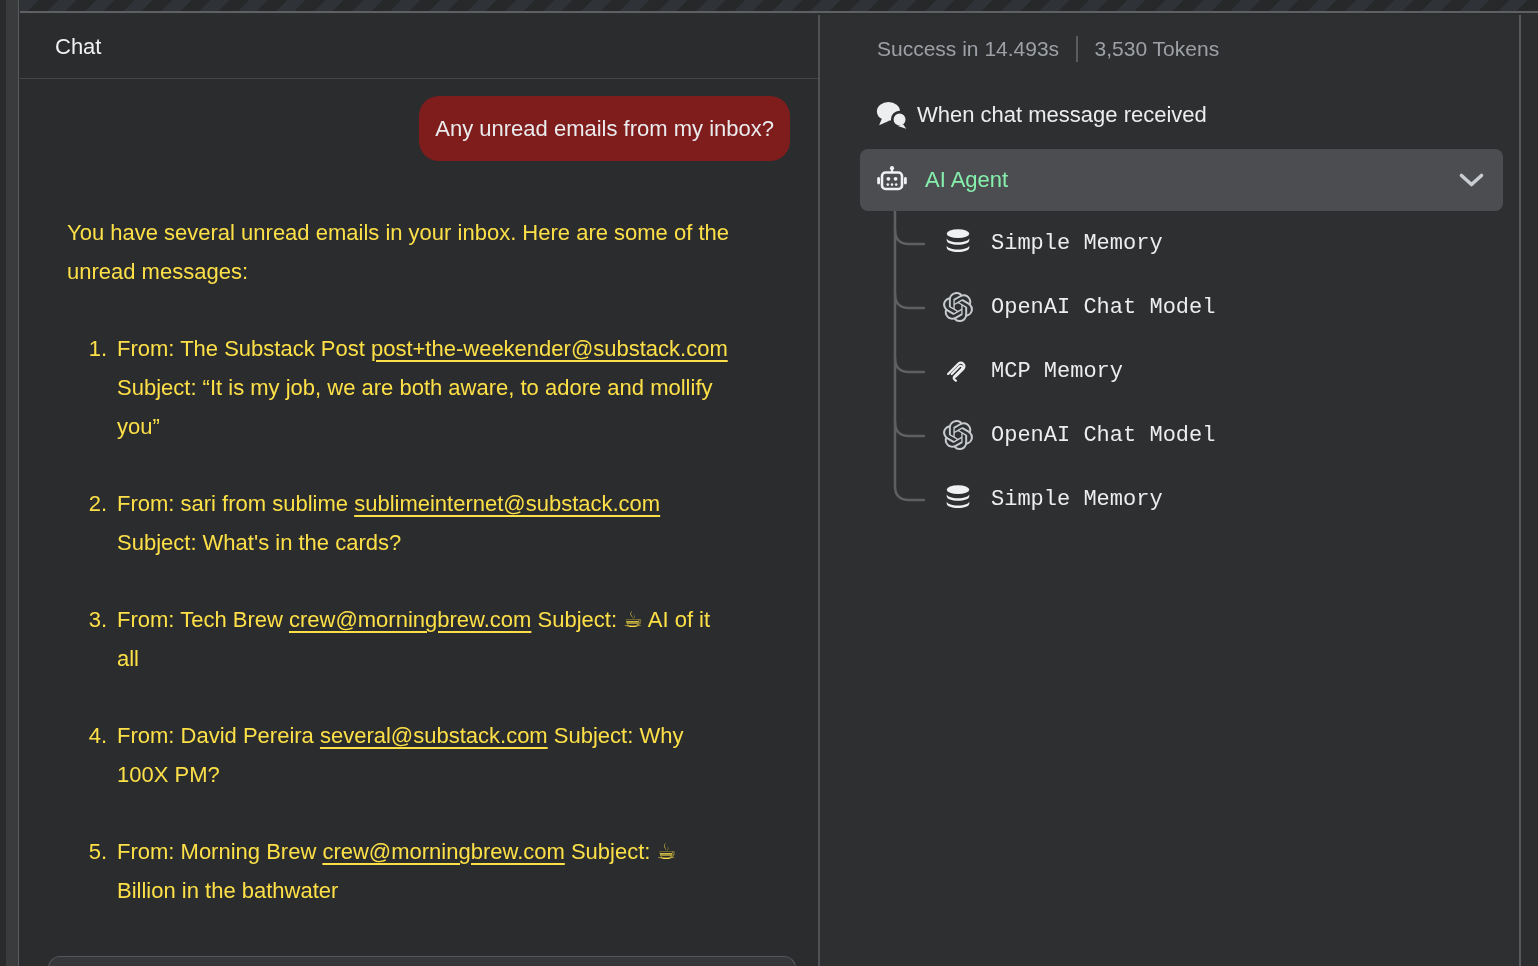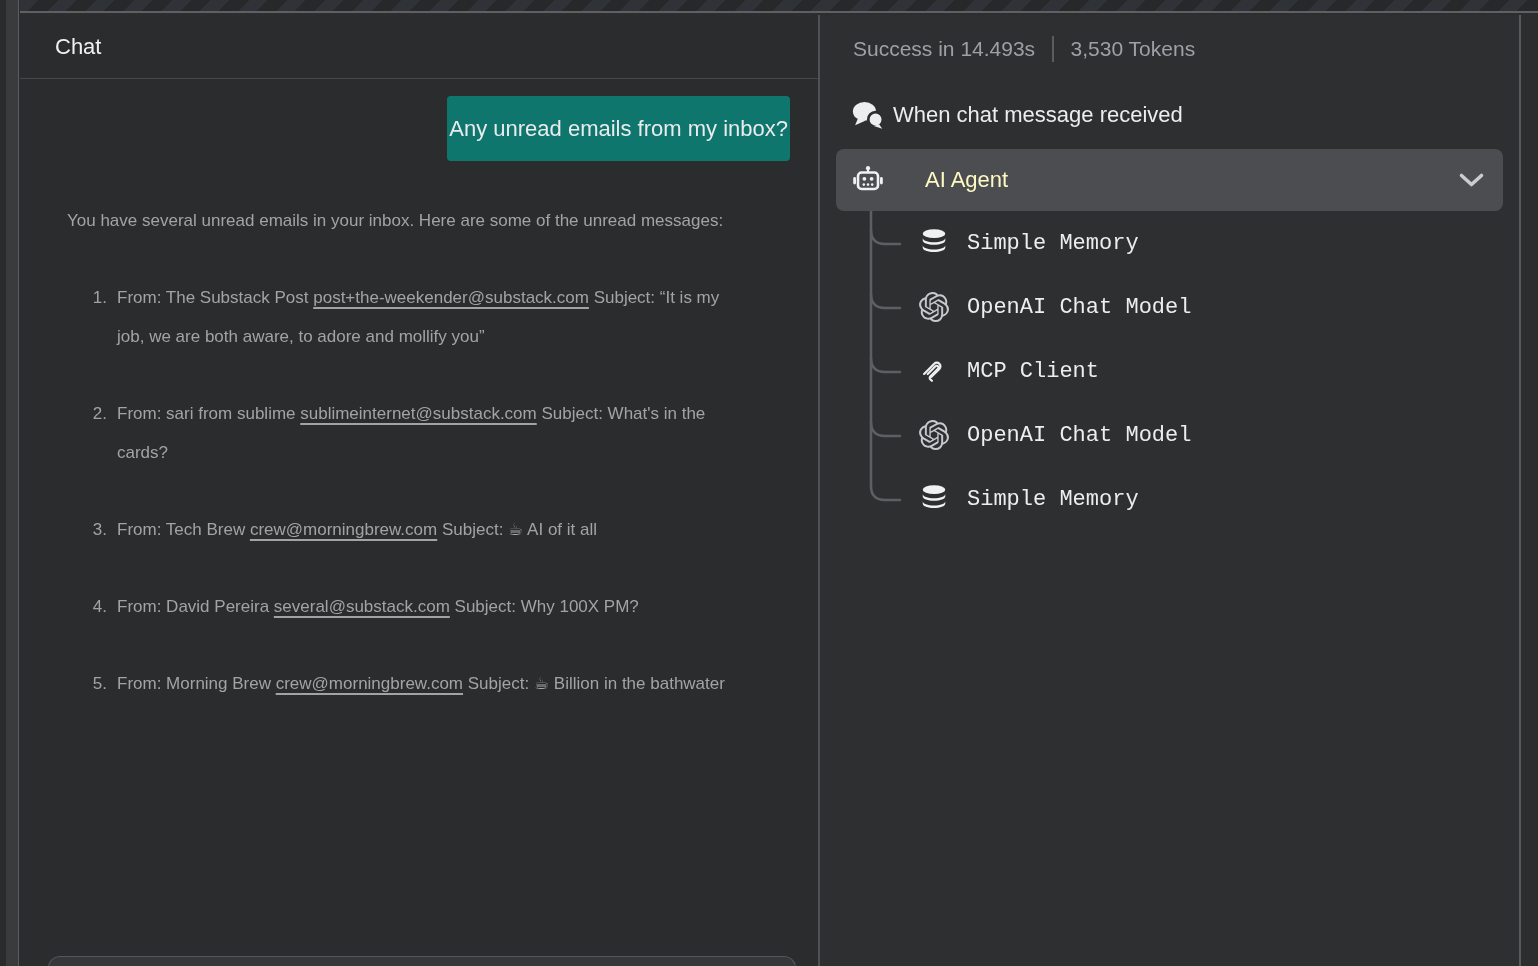--- a/index.html
+++ b/index.html
@@ -29,46 +29,46 @@
     display:flex; align-items:center;
     font-size:22px; font-weight:500; color:#f0f1f3;
   }
   .chat-panel .panel-header { padding-left:35px; }
   .logs-panel .panel-header { padding-left:33px; }
 
   
   .chat-body { padding:17px 28px 0 47px; }
   .user-bubble {
     margin-left:auto; width:fit-content; max-width:560px;
-    background:#0f766e; border-radius:4px;
-    padding:17px 2px; font-size:22px; line-height:31px; color:#eaebed;
-  }
-  .assistant { margin-top:40px; font-size:17px; line-height:39px; color:#a3a3a3; max-width:663px; }
+    background:#7f1d1d; border-radius:20px;
+    padding:17px 16px; font-size:22px; line-height:31px; color:#eaebed;
+  }
+  .assistant { margin-top:52px; font-size:22px; line-height:39px; color:#fde047; max-width:663px; }
   .assistant p { margin-bottom:38px; }
   .email-list { list-style:none; }
   .email-list li { position:relative; padding-left:50px; margin-bottom:38px; }
   .email-list .num { position:absolute; left:0; top:0; width:40px; text-align:right; }
   .email-link { color:inherit; text-decoration:underline; text-underline-offset:4px; text-decoration-thickness:1.5px; cursor:pointer; }
   .chat-input-sliver {
     position:absolute; left:28px; right:22px; bottom:-2px; height:12px;
     background:#35373a; border:1.5px solid #54565a;
     border-radius:12px 12px 0 0;
   }
 
   
-  .logs-body { padding-top:21px; }
+  .logs-body { padding-top:21px;padding-left:24px; }
   .meta-row { margin-left:33px; display:flex; align-items:center; font-size:21px; color:#9da0a5; }
   .meta-sep { width:1.5px; height:26px; background:#5a5c60; margin:0 17px; }
   .trigger-row { margin:33px 0 0 32px; display:flex; align-items:center; gap:9px; height:40px; cursor:pointer; }
   .trigger-row .label, .tree-row .label { font-size:22px; color:#ecedef; }
   .agent-row {
     margin:14px 16px 0 16px; height:62px; background:#4b4d50; border-radius:8px;
     display:flex; align-items:center; gap:17px; padding:0 18px 0 16px; cursor:pointer;
   }
-  .agent-row .label { font-size:22px; color:#fef9c3;margin-left:24px; }
+  .agent-row .label { font-size:22px; color:#86efac; }
   .agent-row .chev { margin-left:auto; display:flex; }
   .tree { position:relative;font-family:Liberation Mono, monospace; }
   .tree svg.connectors { position:absolute; left:0; top:0; pointer-events:none; }
   .tree-row { height:64px; display:flex; align-items:center; gap:17px; padding-left:98px; cursor:pointer; position:relative; }
   .icon-box { width:32px; display:flex; justify-content:center; }
 </style>
 </head>
 <body>
 
 <div class="edge-a"></div>
@@ -170,21 +170,21 @@
           </span>
           <span class="label">OpenAI Chat Model</span>
         </div>
         <div class="tree-row">
           <span class="icon-box">
             <svg width="28" height="28" viewBox="0 0 24 24" fill="none" stroke="#eceef0" stroke-width="1.9" stroke-linecap="round" stroke-linejoin="round">
               <path d="M3.5 14.5 L12.2 5.8 a3.1 3.1 0 0 1 4.4 4.4 L9.8 17"></path>
               <path d="M6.6 14.6 L13.2 8 a1.55 1.55 0 0 1 2.2 2.2 L8.8 16.8 a1.55 1.55 0 0 0 0 2.2 l1.4 1.4"></path>
             </svg>
           </span>
-          <span class="label">MCP Client</span>
+          <span class="label">MCP Memory</span>
         </div>
         <div class="tree-row">
           <span class="icon-box">
             <svg width="30" height="30" viewBox="0 0 24 24">
               <path fill="#c7cacd" d="M22.2819 9.8211a5.9847 5.9847 0 0 0-.5157-4.9108 6.0462 6.0462 0 0 0-6.5098-2.9A6.0651 6.0651 0 0 0 4.9807 4.1818a5.9847 5.9847 0 0 0-3.9977 2.9 6.0462 6.0462 0 0 0 .7427 7.0966 5.98 5.98 0 0 0 .511 4.9107 6.051 6.051 0 0 0 6.5146 2.9001A5.9847 5.9847 0 0 0 13.2599 24a6.0557 6.0557 0 0 0 5.7718-4.2058 5.9894 5.9894 0 0 0 3.9977-2.9001 6.0557 6.0557 0 0 0-.7475-7.0729zm-9.022 12.6081a4.4755 4.4755 0 0 1-2.8764-1.0408l.1419-.0804 4.7783-2.7582a.7948.7948 0 0 0 .3927-.6813v-6.7369l2.02 1.1686a.071.071 0 0 1 .038.052v5.5826a4.504 4.504 0 0 1-4.4945 4.4944zm-9.6607-4.1254a4.4708 4.4708 0 0 1-.5346-3.0137l.142.0852 4.783 2.7582a.7712.7712 0 0 0 .7806 0l5.8428-3.3685v2.3324a.0804.0804 0 0 1-.0332.0615L9.74 19.9502a4.4992 4.4992 0 0 1-6.1408-1.6464zM2.3408 7.8956a4.485 4.485 0 0 1 2.3655-1.9728V11.6a.7664.7664 0 0 0 .3879.6765l5.8144 3.3543-2.0201 1.1685a.0757.0757 0 0 1-.071 0l-4.8303-2.7865A4.504 4.504 0 0 1 2.3408 7.8956zm16.5963 3.8558L13.1038 8.364 15.1192 7.2a.0757.0757 0 0 1 .071 0l4.8303 2.7913a4.4944 4.4944 0 0 1-.6765 8.1042v-5.6772a.79.79 0 0 0-.407-.667zm2.0107-3.0231l-.142-.0852-4.7735-2.7818a.7759.7759 0 0 0-.7854 0L9.409 9.2297V6.8974a.0662.0662 0 0 1 .0284-.0615l4.8303-2.7866a4.4992 4.4992 0 0 1 6.6802 4.66zM8.3065 12.863l-2.02-1.1638a.0804.0804 0 0 1-.038-.0567V6.0742a4.4992 4.4992 0 0 1 7.3757-3.4537l-.142.0805L8.704 5.459a.7948.7948 0 0 0-.3927.6813zm1.0976-2.3654l2.602-1.4998 2.6069 1.4998v2.9994l-2.5974 1.4997-2.6067-1.4997Z"></path>
             </svg>
           </span>
           <span class="label">OpenAI Chat Model</span>
         </div>
         <div class="tree-row">

